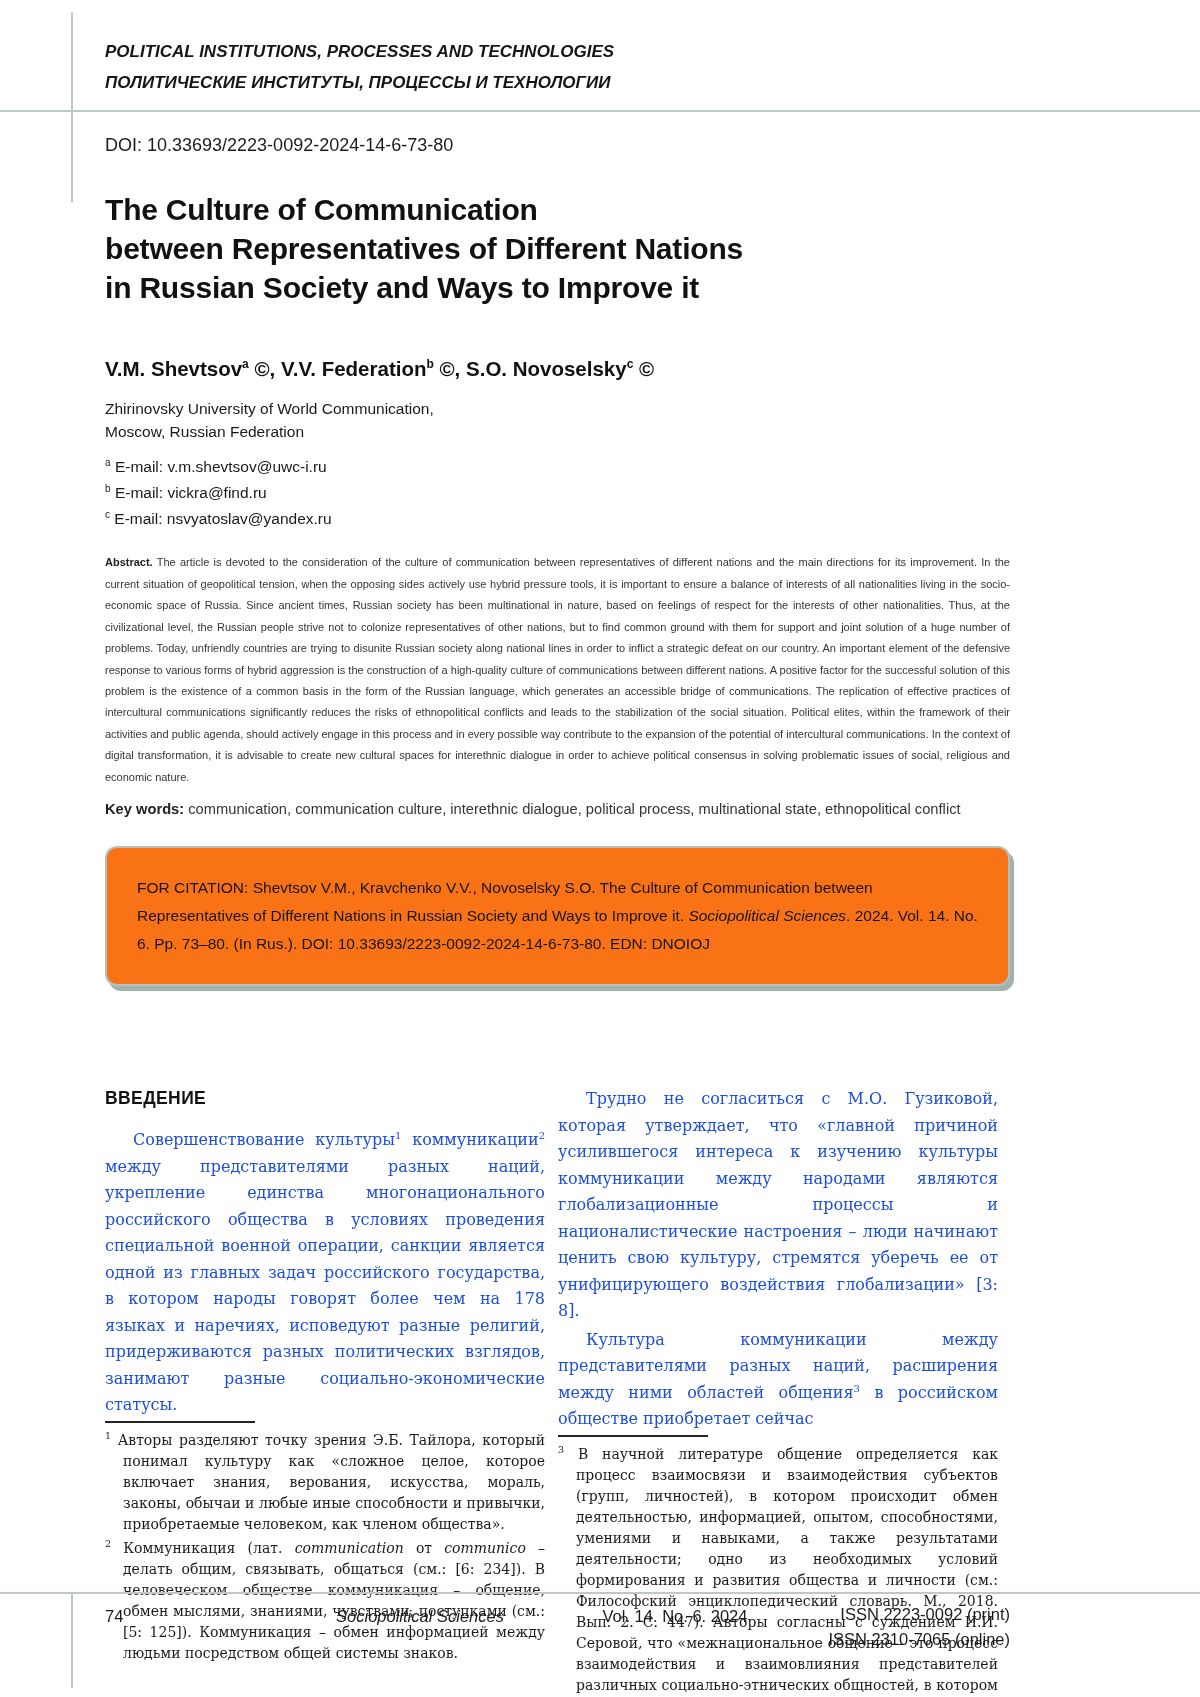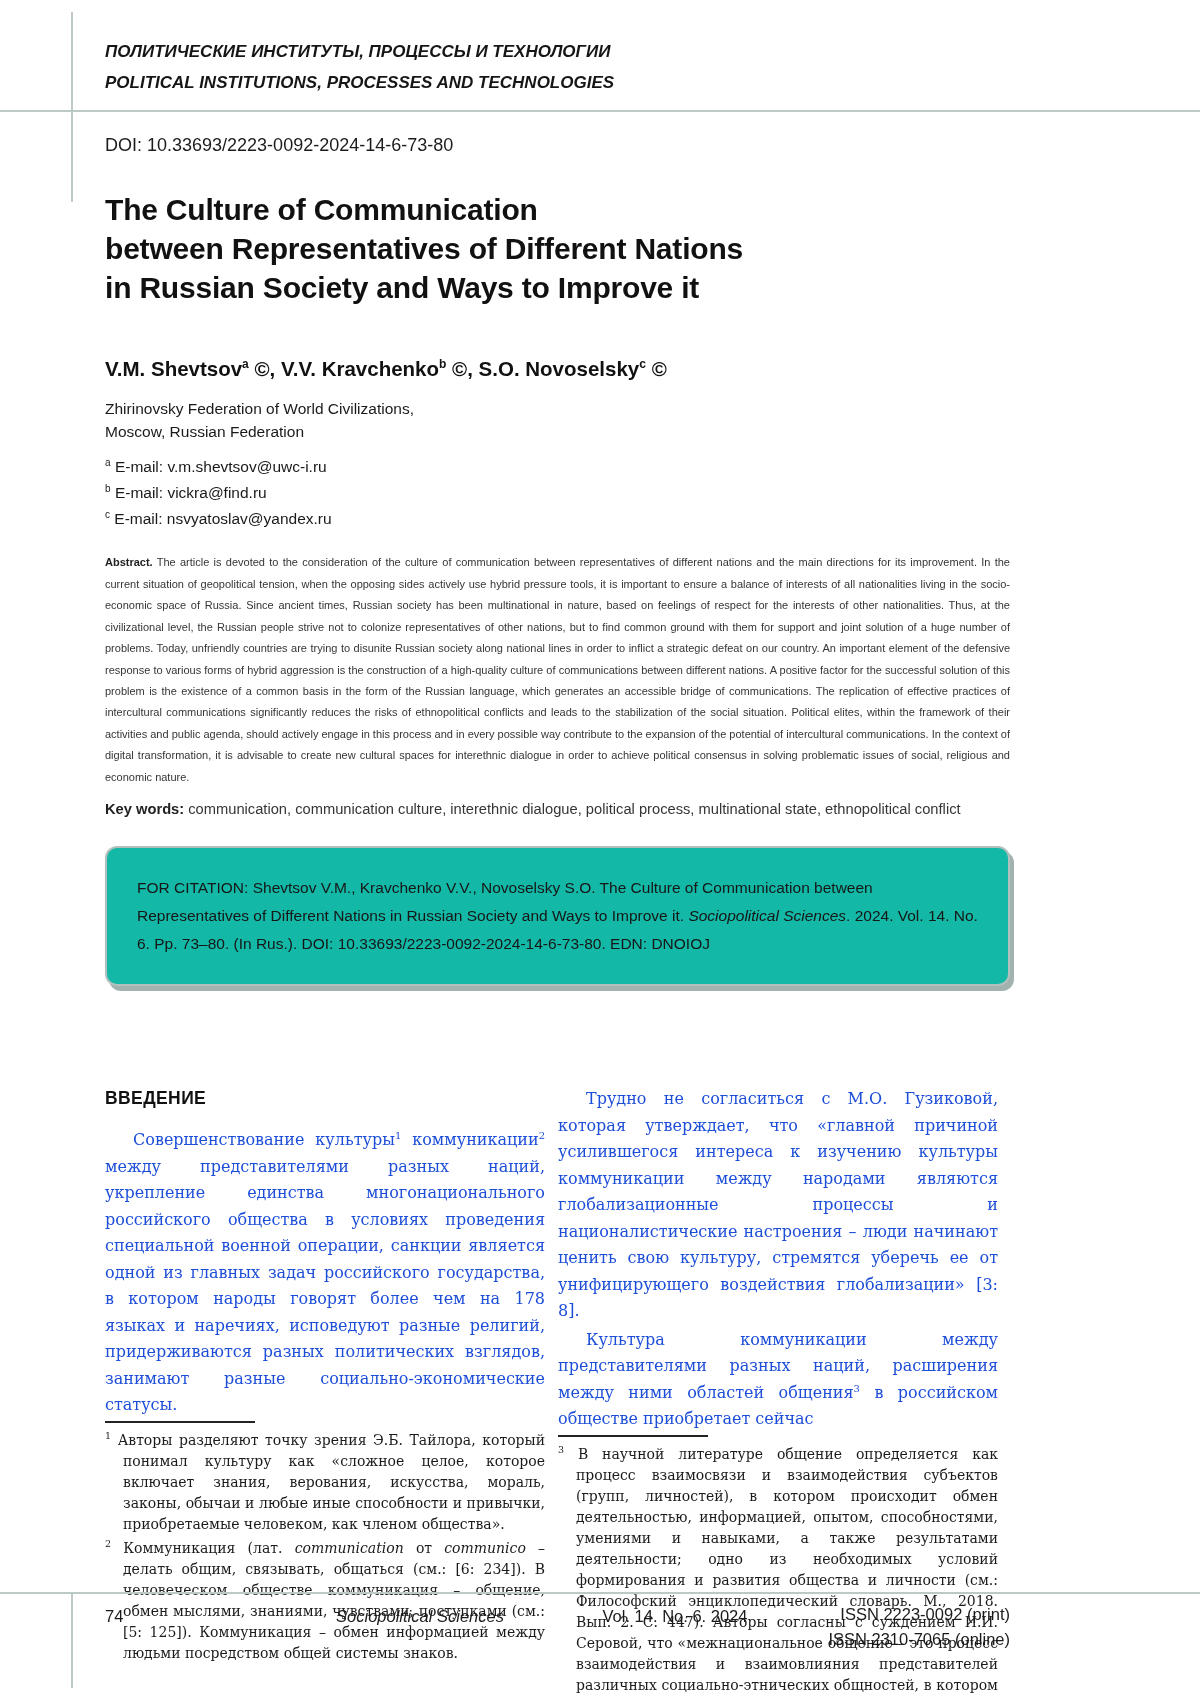--- a/index.html
+++ b/index.html
@@ -35,21 +35,21 @@
   .emails sup { font-size:10px; }
 
   .abstract {
     margin-top:24px; font-size:11px; line-height:21.4px; text-align:justify; color:#353535;
   }
   .abstract b { color:#222; }
   .keywords { margin-top:9px; font-size:14.7px; line-height:21.4px; text-align:justify; color:#353535; }
   .keywords b { color:#222; }
 
   .citation-box {
-    margin-top:26px; background:#14b8a6; border:2px solid #b3c0bd; border-radius:12px;
+    margin-top:26px; background:#f97316; border:2px solid #b3c0bd; border-radius:12px;
     box-shadow:4px 5px 0 #a2b2ae; padding:26px 30px; font-size:15.5px; line-height:28px;
     color:#161616; text-align:left;
   }
   .citation-box i { font-style:italic; }
 
   
   .columns {
     position:absolute; left:105px; top:1086px; width:905px; height:497px;
     display:flex; gap:13px;
   }
@@ -81,33 +81,33 @@
 <body>
 
 <div class="page">
 
   <div class="rule-top"></div>
   <div class="vline-top"></div>
 
   <div class="content">
 
     <div class="rubric">
+      <div>POLITICAL INSTITUTIONS, PROCESSES AND TECHNOLOGIES</div>
       <div>ПОЛИТИЧЕСКИЕ ИНСТИТУТЫ, ПРОЦЕССЫ И ТЕХНОЛОГИИ</div>
-      <div>POLITICAL INSTITUTIONS, PROCESSES AND TECHNOLOGIES</div>
     </div>
 
     <div class="doi">DOI: 10.33693/2223-0092-2024-14-6-73-80</div>
 
     <h1 class="title" style="margin-bottom:0;">The Culture of Communication
 between Representatives of Different Nations
 in Russian Society and Ways to Improve it</h1>
 
-    <div class="authors"><span>V.M. Shevtsov</span><sup>a</sup><span> ©, </span><span>V.V. Kravchenko</span><sup>b</sup><span> ©, </span><span>S.O. Novoselsky</span><sup>c</sup><span> ©</span></div>
+    <div class="authors"><span>V.M. Shevtsov</span><sup>a</sup><span> ©, </span><span>V.V. Federation</span><sup>b</sup><span> ©, </span><span>S.O. Novoselsky</span><sup>c</sup><span> ©</span></div>
 
-    <div class="affiliation">Zhirinovsky Federation of World Civilizations,
+    <div class="affiliation">Zhirinovsky University of World Communication,
 Moscow, Russian Federation</div>
 
     <div class="emails">
       <p><sup>a</sup> <span>E-mail: v.m.shevtsov@uwc-i.ru</span></p>
       <p><sup>b</sup> <span>E-mail: vickra@find.ru</span></p>
       <p><sup>c</sup> <span>E-mail: nsvyatoslav@yandex.ru</span></p>
     </div>
 
     <p class="abstract"><b>Abstract.</b> <span>The article is devoted to the consideration of the culture of communication between representatives of different nations and the main directions for its improvement. In the current situation of geopolitical tension, when the opposing sides actively use hybrid pressure tools, it is important to ensure a balance of interests of all nationalities living in the socio-economic space of Russia. Since ancient times, Russian society has been multinational in nature, based on feelings of respect for the interests of other nationalities. Thus, at the civilizational level, the Russian people strive not to colonize representatives of other nations, but to find common ground with them for support and joint solution of a huge number of problems. Today, unfriendly countries are trying to disunite Russian society along national lines in order to inflict a strategic defeat on our country. An important element of the defensive response to various forms of hybrid aggression is the construction of a high-quality culture of communications between different nations. A positive factor for the successful solution of this problem is the existence of a common basis in the form of the Russian language, which generates an accessible bridge of communications. The replication of effective practices of intercultural communications significantly reduces the risks of ethnopolitical conflicts and leads to the stabilization of the social situation. Political elites, within the framework of their activities and public agenda, should actively engage in this process and in every possible way contribute to the expansion of the potential of intercultural communications. In the context of digital transformation, it is advisable to create new cultural spaces for interethnic dialogue in order to achieve political consensus in solving problematic issues of social, religious and economic nature.</span></p>
 

